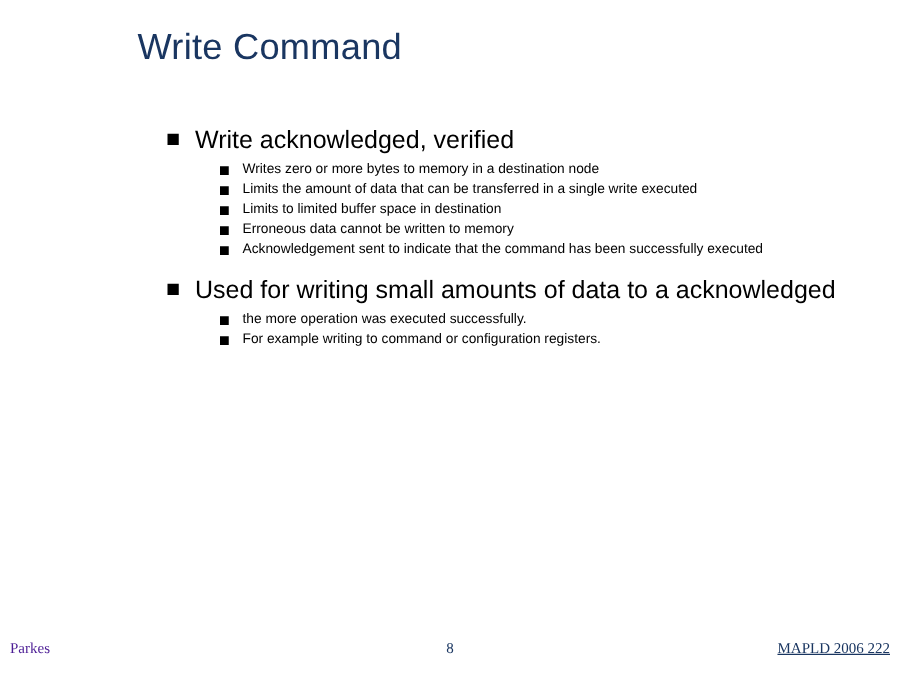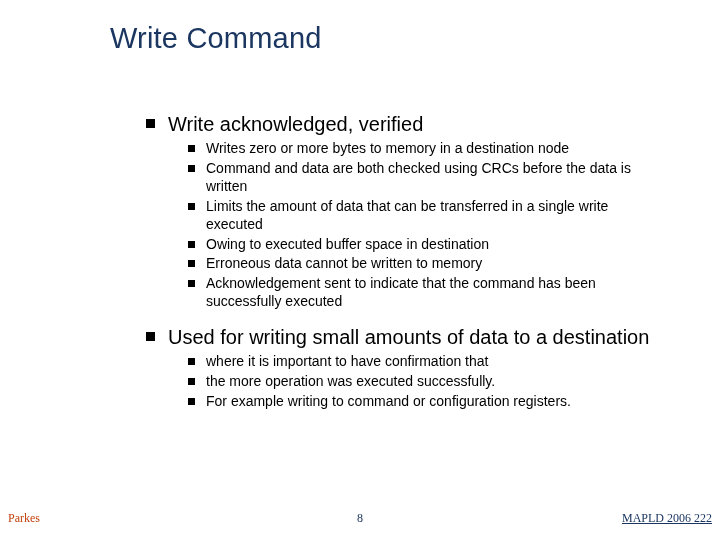--- a/index.html
+++ b/index.html
@@ -32,21 +32,21 @@
   }
   .body {
     position: absolute;
     top: 100px;
     left: 130px;
     right: 45px;
     bottom: 50px;
   }
   ul.lvl1 {
     list-style: none;
-    margin: 12px;
+    margin: 0;
     padding: 0;
   }
   ul.lvl1 > li {
     position: relative;
     padding-left: 26px;
     font-size: 20px;
     line-height: 1.25;
     margin-bottom: 4px;
   }
   ul.lvl1 > li::before {
@@ -59,40 +59,40 @@
     background: #000;
   }
   ul.lvl2 {
     list-style: none;
     margin: 3px 0 14px 0;
     padding: 0 0 0 16px;
   }
   ul.lvl2 > li {
     position: relative;
     padding-left: 22px;
-    font-size: 14px;
+    font-size: 11px;
     line-height: 1.28;
     margin-bottom: 2px;
   }
   ul.lvl2 > li::before {
     content: "";
     position: absolute;
     left: 4px;
     top: 5px;
     width: 7px;
     height: 7px;
     background: #000;
   }
   .footer-left {
     position: absolute;
     left: 8px;
     bottom: 14px;
     font-family: Georgia, "Times New Roman", serif;
     font-size: 12px;
-    color: #c2410c;
+    color: #4c1d95;
   }
   .footer-center {
     position: absolute;
     left: 0;
     right: 0;
     bottom: 14px;
     text-align: center;
     font-family: Georgia, "Times New Roman", serif;
     font-size: 12px;
     color: #1a3661;
@@ -113,31 +113,29 @@
 <div class="slide">
 
   <h1 class="title">Write Command</h1>
 
   <div class="body">
     <ul class="lvl1">
       <li>
         <span>Write acknowledged, verified</span>
         <ul class="lvl2">
           <li>Writes zero or more bytes to memory in a destination node</li>
-          <li>Command and data are both checked using CRCs before the data is written</li>
           <li>Limits the amount of data that can be transferred in a single write executed</li>
-          <li>Owing to executed buffer space in destination</li>
+          <li>Limits to limited buffer space in destination</li>
           <li>Erroneous data cannot be written to memory</li>
           <li>Acknowledgement sent to indicate that the command has been successfully executed</li>
         </ul>
       </li>
       <li>
-        <span>Used for writing small amounts of data to a destination</span>
+        <span>Used for writing small amounts of data to a acknowledged</span>
         <ul class="lvl2">
-          <li>where it is important to have confirmation that</li>
           <li>the more operation was executed successfully.</li>
           <li>For example writing to command or configuration registers.</li>
         </ul>
       </li>
     </ul>
   </div>
 
   <div class="footer-left">Parkes</div>
   <div class="footer-center">8</div>
   <div class="footer-right">MAPLD 2006 222</div>

